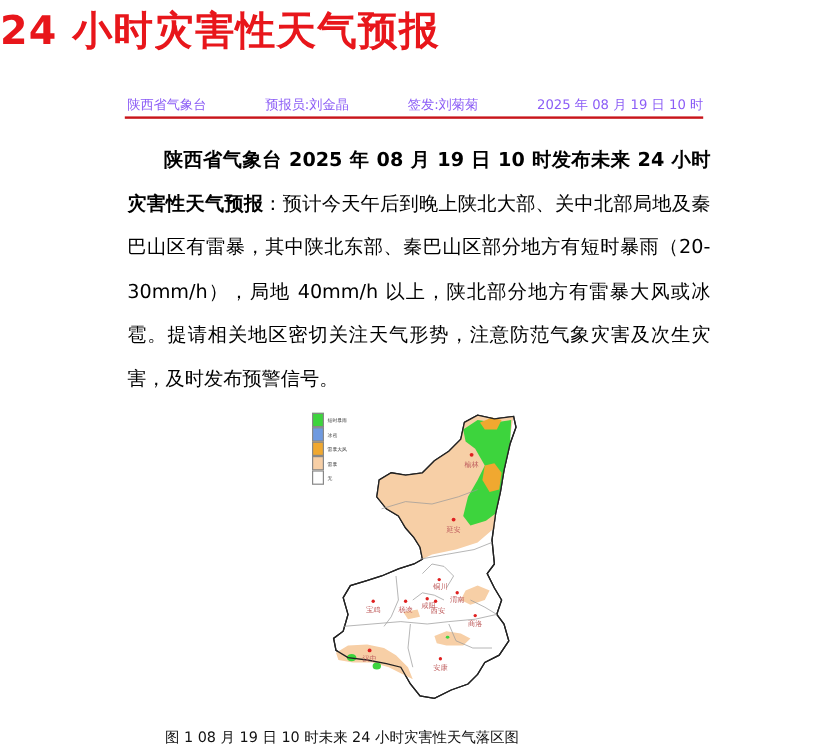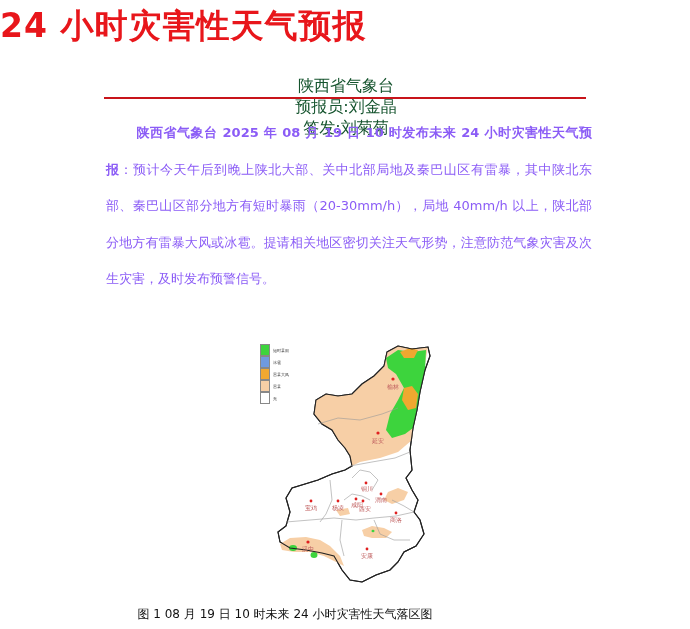--- a/index.html
+++ b/index.html
@@ -2,45 +2,46 @@
 <html><head>
 <meta charset="utf-8">
 <style>
   html, body { margin: 0; padding: 0; background: #ffffff; }
   body { width: 690px; height: 629px; position: relative; overflow: hidden;
          font-family: "DejaVu Sans", "Liberation Sans", sans-serif; color: #111; }
   .title { position: absolute; left: 0; top: 6px; width: 690px; 
            font-size: 33px; font-weight: bold; color: #e8161b; letter-spacing: 1px; line-height: 40px; }
   .meta-row { position: absolute; left: 106px; top: 76px; width: 480px; height: 22px;
               display: flex; justify-content: space-between; align-items: center;
-              font-size: 16px; color: #14532d; flex-direction: column; }
+              font-size: 11px; color: #8b5cf6; }
   .meta-row span { white-space: nowrap; }
   .rule { position: absolute; left: 104px; top: 97px; width: 482px; height: 2px; background: #c8141a; }
   .body-text { position: absolute; left: 106px; top: 115px; width: 486px;
-               font-size: 13px; line-height: 36.5px; color: #8b5cf6; text-align: justify; }
+               font-size: 16px; line-height: 36.5px; color: #000000; text-align: justify; }
   .body-text .lead { display: inline; font-weight: bold; }
   .indent { display: inline-block; width: 30px; }
   .legend { position: absolute; left: 260px; top: 344px; width: 44px; height: 64px; }
   .legend-item { display: flex; align-items: center; height: 12px; margin-bottom: 0px; }
   .swatch { width: 8px; height: 10px; border: 1px solid #888; margin-right: 3px; }
   .legend-label { font-size: 4px; color: #333; white-space: nowrap; }
   .caption { position: absolute; left: 0; top: 606px; width: 570px; text-align: center;
              font-size: 12px; color: #111; }
   .city-label { font-size: 6px; fill: #c06060; }
   .city-dot { fill: #e02020; }
 </style>
 </head>
 <body>
 
 <div class="title">24 小时灾害性天气预报</div>
 
 <div class="meta-row">
   <span>陕西省气象台</span>
   <span><span>预报员</span>:<span>刘金晶</span></span>
   <span><span>签发</span>:<span>刘菊菊</span></span>
+  <span>2025 年 08 月 19 日 10 时</span>
 </div>
 <div class="rule"></div>
 
 <div class="body-text"><span class="indent"></span><span class="lead">陕西省气象台 2025 年 08 月 19 日 10 时发布未来 24 小时灾害性天气预报</span><span>：预计今天午后到晚上陕北大部、关中北部局地及秦巴山区有雷暴，其中陕北东部、秦巴山区部分地方有短时暴雨（20-30mm/h），局地 40mm/h 以上，陕北部分地方有雷暴大风或冰雹。提请相关地区密切关注天气形势，注意防范气象灾害及次生灾害，及时发布预警信号。</span></div>
 
 <svg class="map-svg" width="690" height="629" viewBox="0 0 690 629" style="position:absolute;left:0;top:0;">
 
   <path d="M387,352 L398,346 L412,349 L428,347 L430,356 L425,370 L420,392 L417,410 L413,428 L410,450 L412,470 L406,478 L412,490 L418,500 L414,512 L420,520 L424,534 L416,546 L404,552 L398,562 L390,570 L376,575 L362,582 L350,580 L342,570 L334,556 L322,553 L306,550 L290,548 L280,542 L278,532 L286,526 L290,512 L286,498 L292,488 L305,484 L318,480 L332,474 L345,470 L352,466 L350,456 L345,448 L338,440 L332,430 L322,424 L314,414 L316,400 L326,394 L338,396 L352,394 L362,384 L374,376 L384,366 Z" fill="#ffffff" stroke="#222" stroke-width="1.1"></path>
 
   <path d="M387,352 L398,346 L412,349 L428,347 L420,392 L417,410 L413,428 L412,440 L398,452 L380,458 L360,462 L352,466 L350,456 L345,448 L338,440 L332,430 L322,424 L314,414 L316,400 L326,394 L338,396 L352,394 L362,384 L374,376 L384,366 Z" fill="#f7cfa6" stroke="none"></path>

